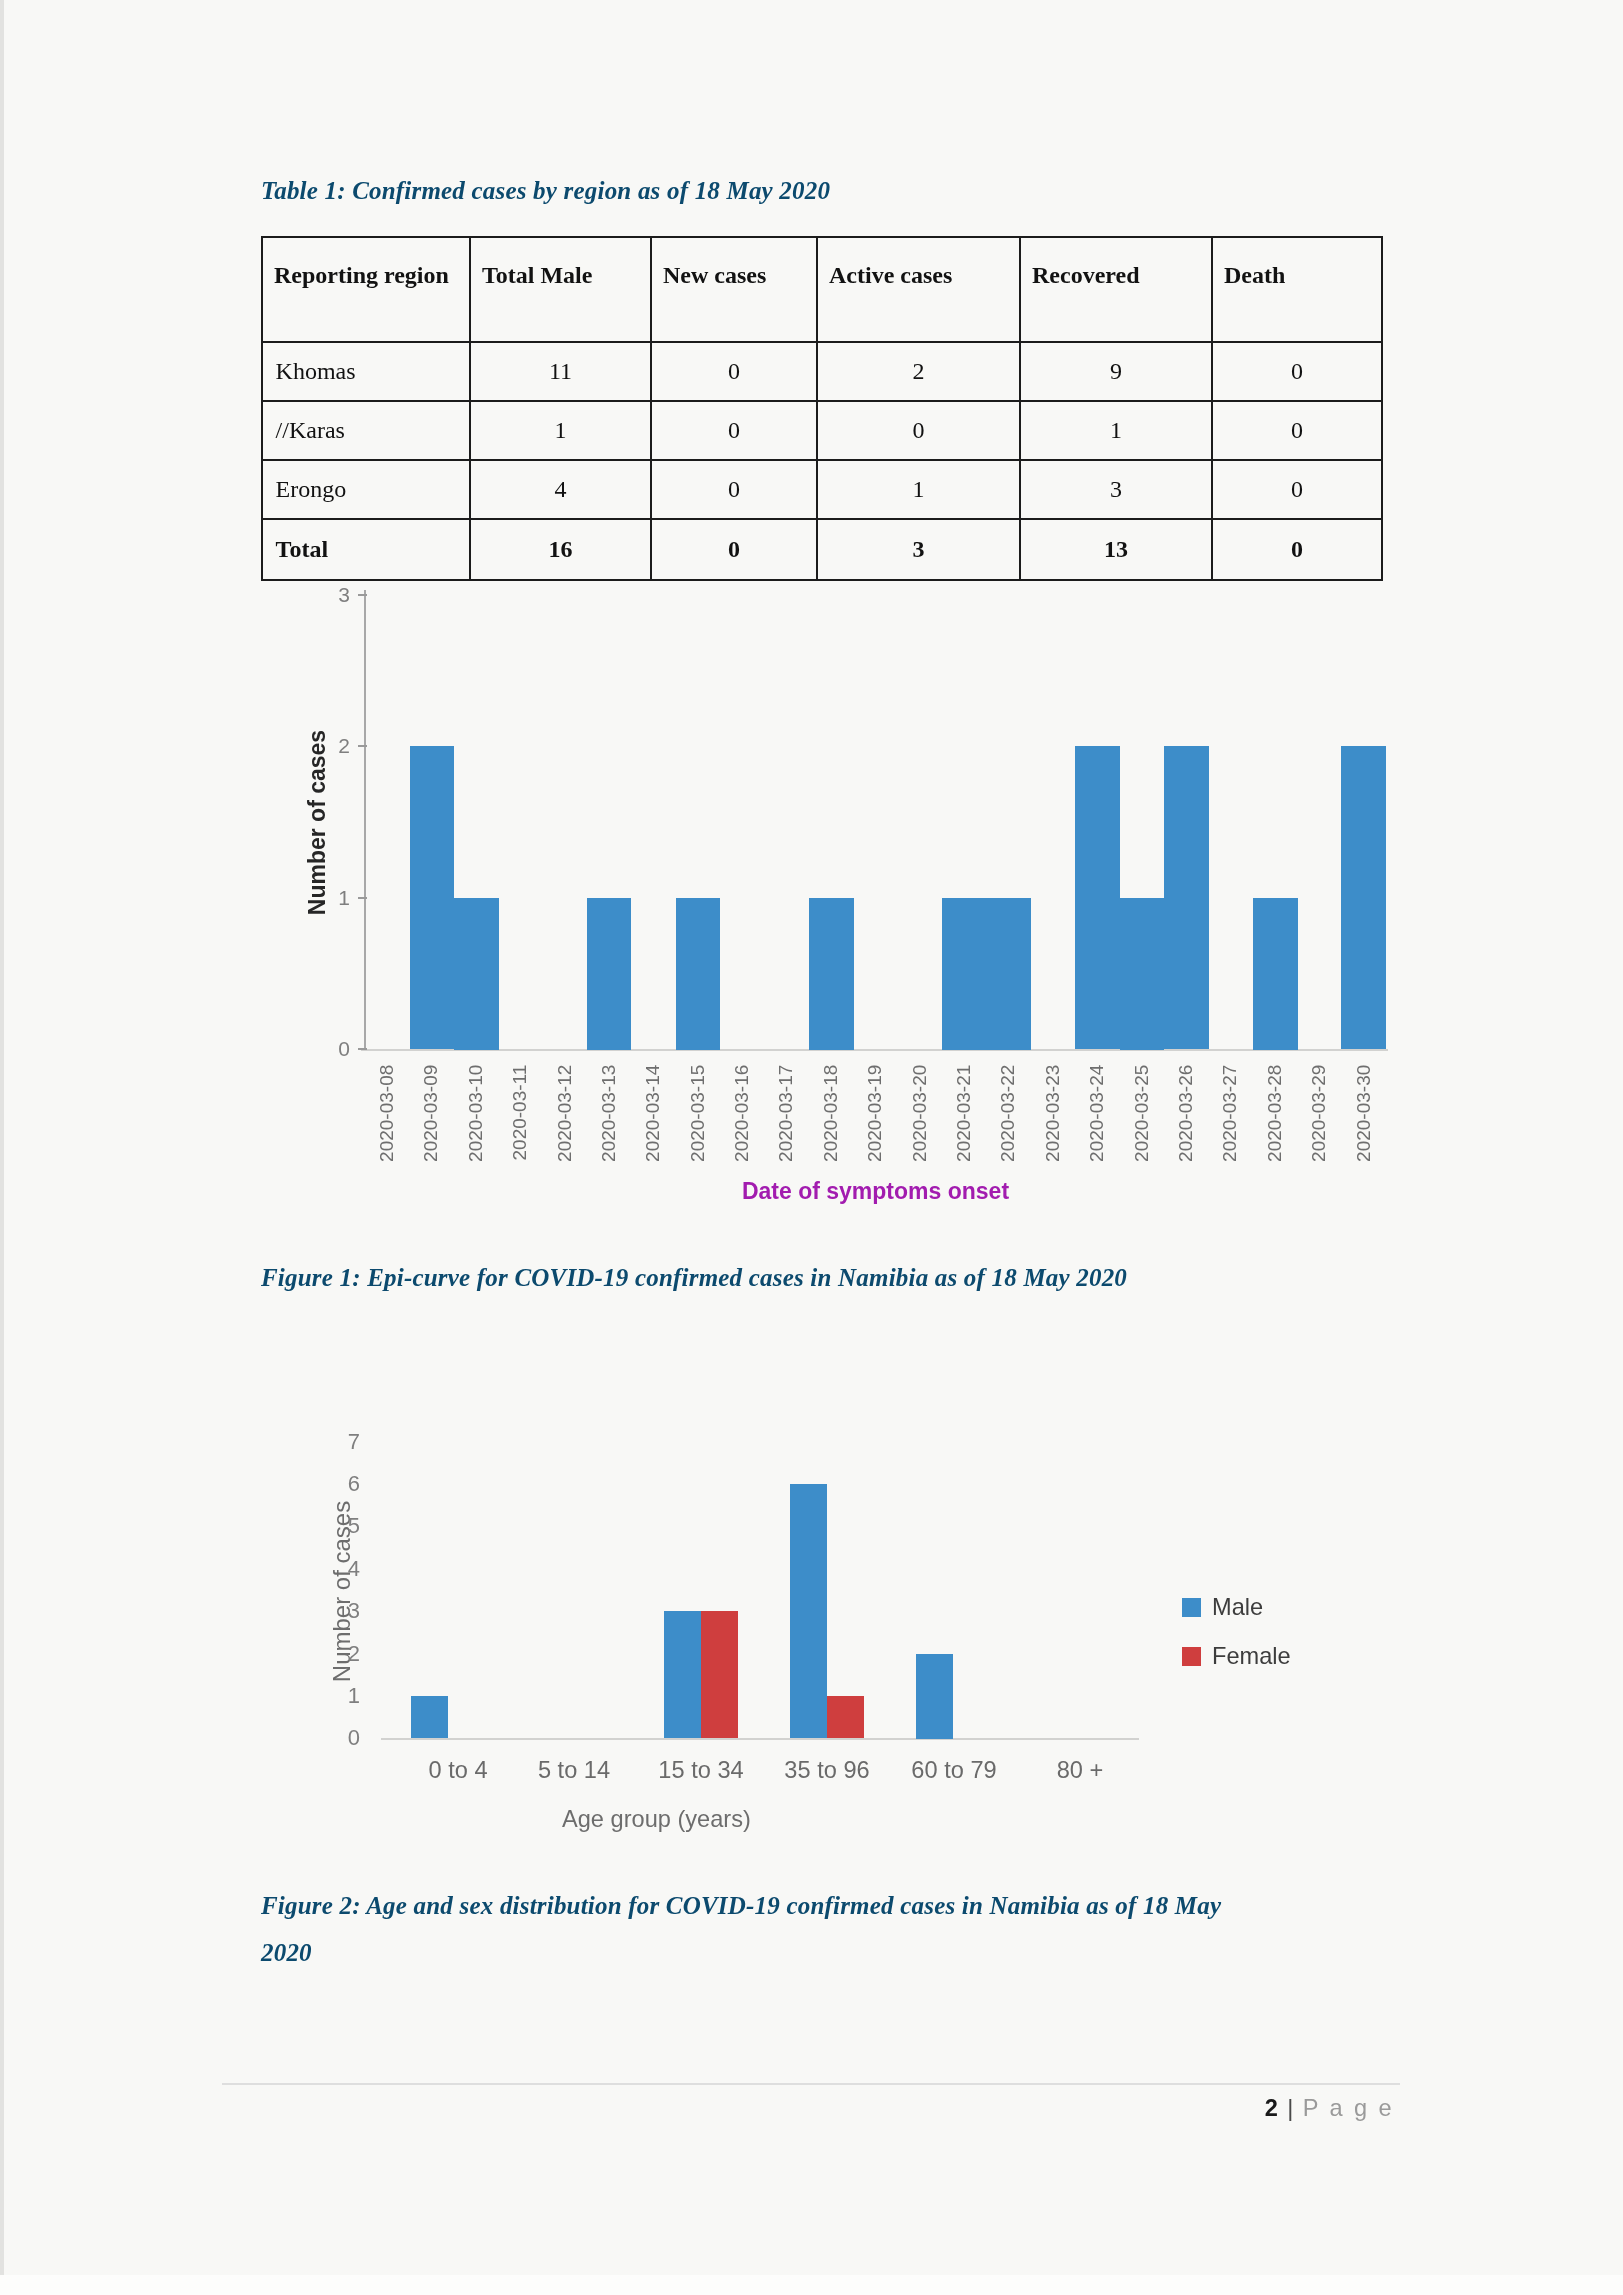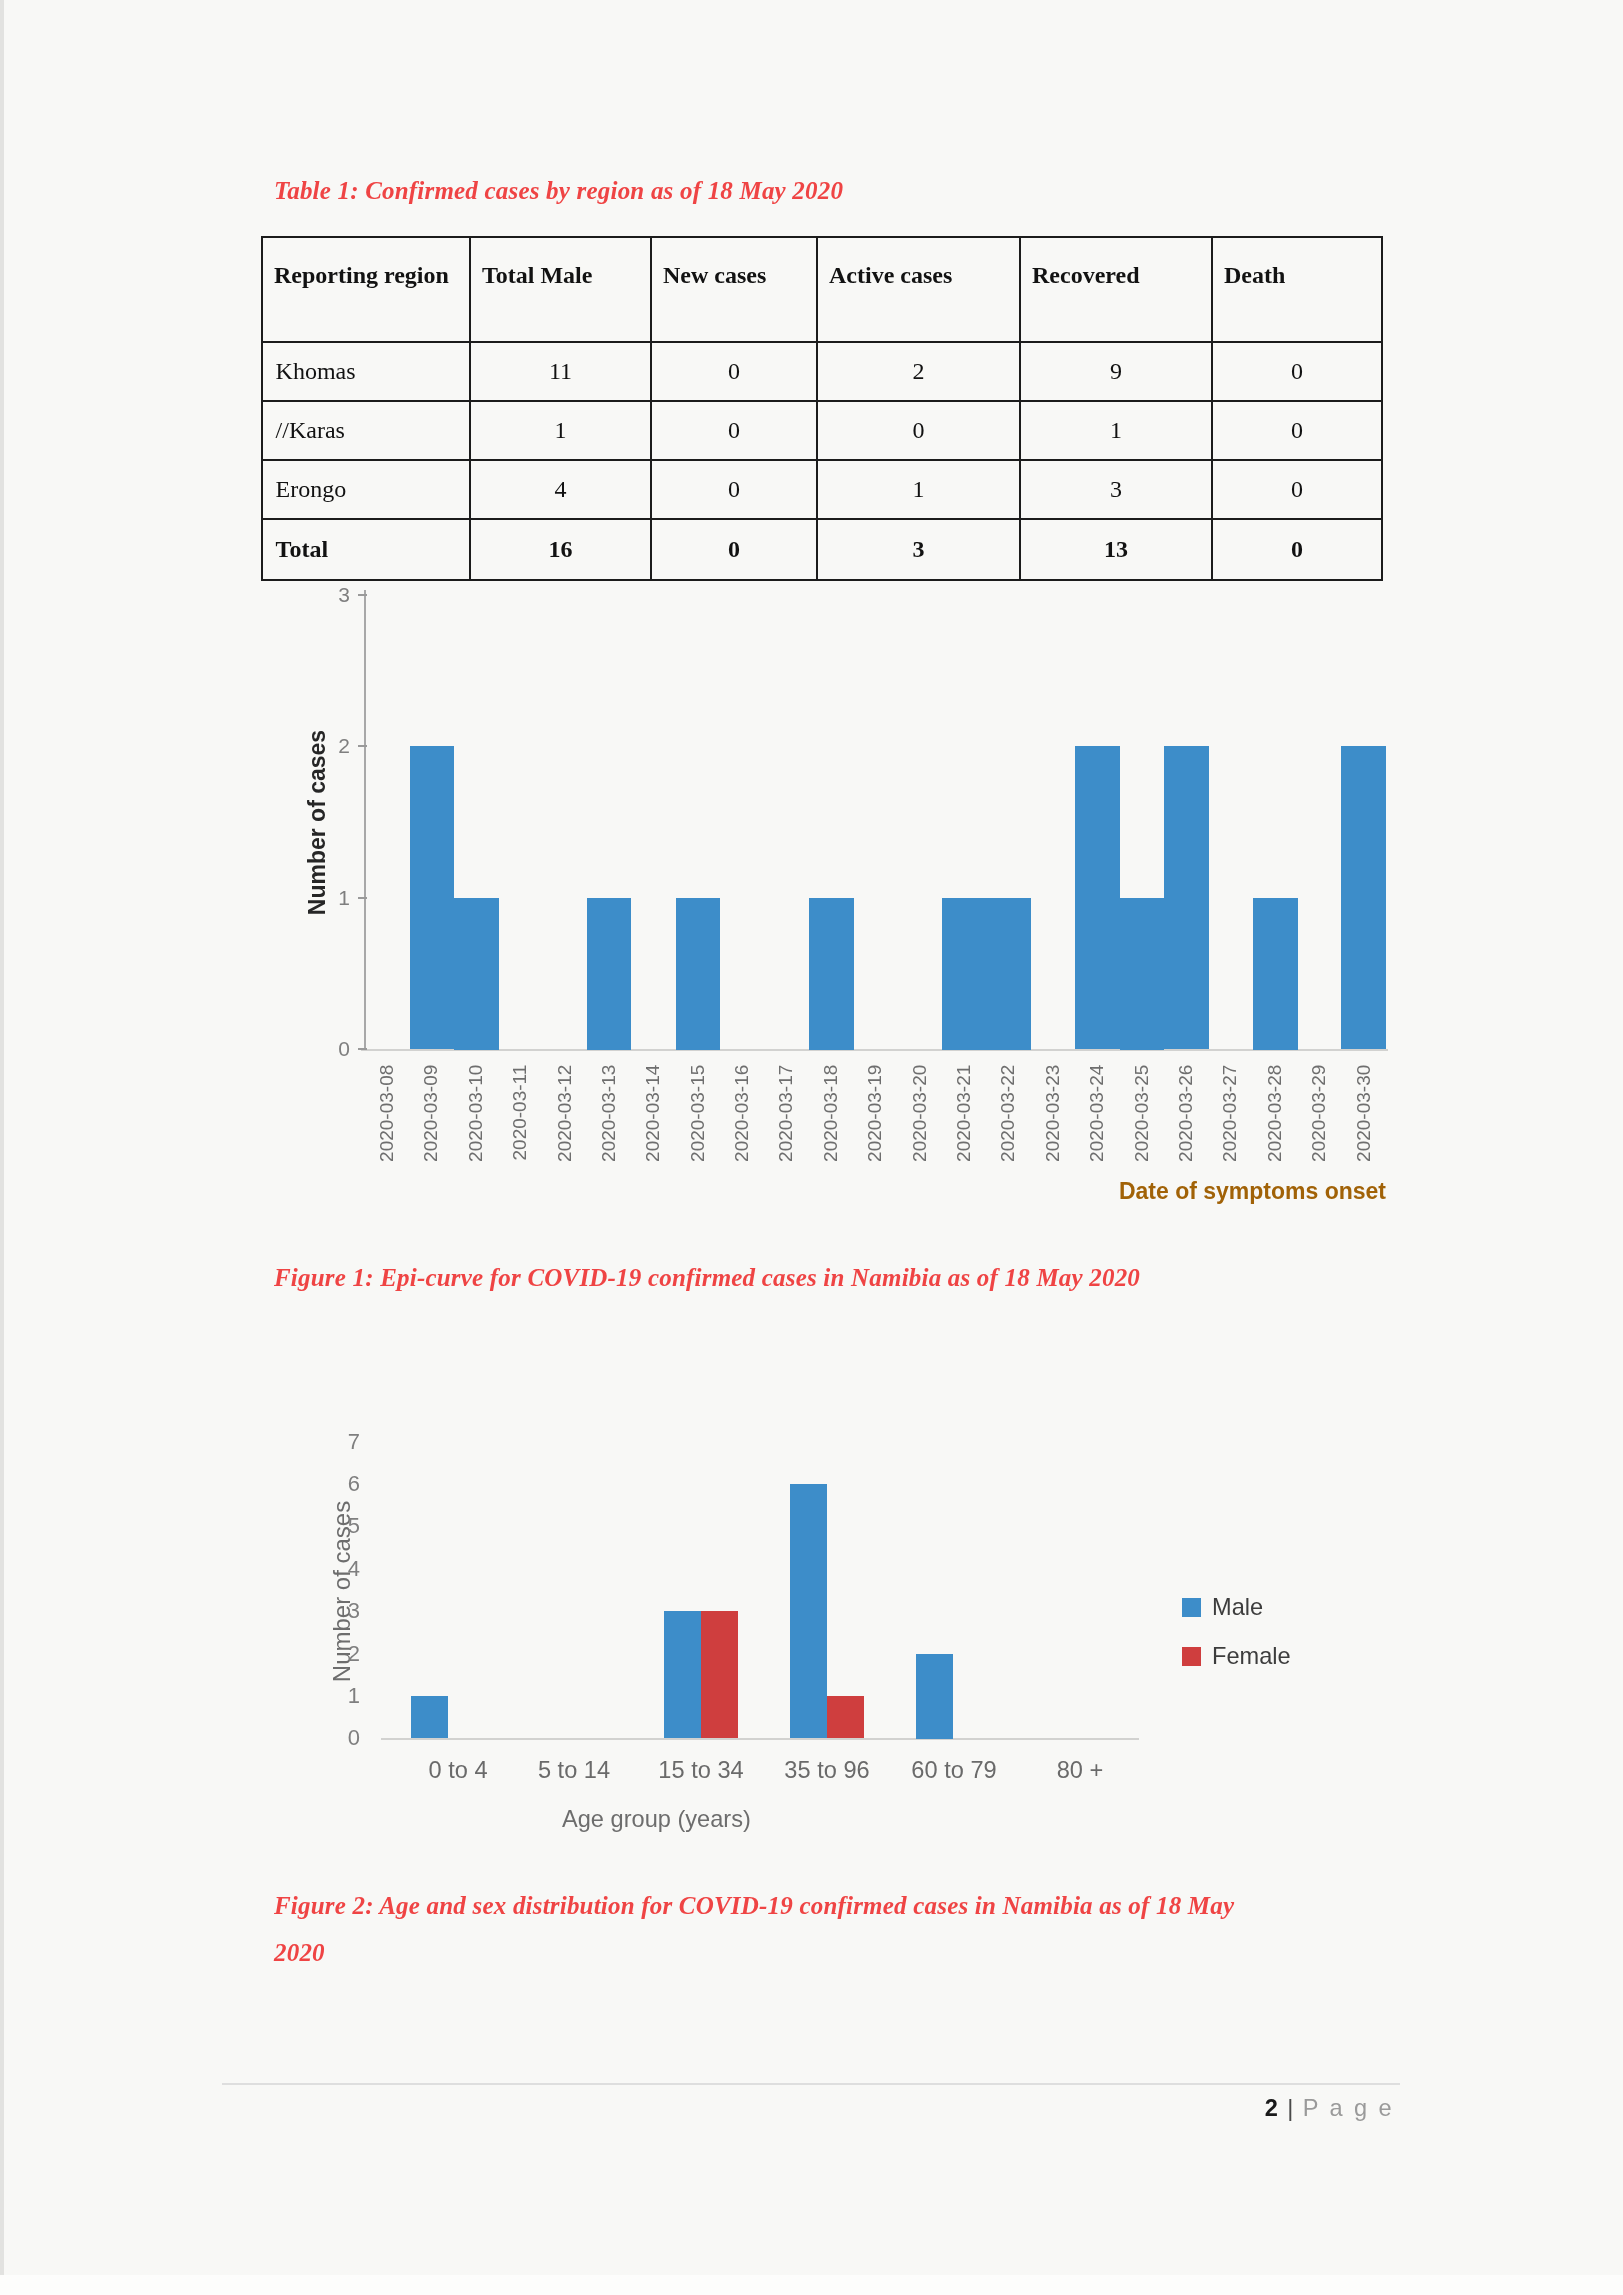--- a/index.html
+++ b/index.html
@@ -5,21 +5,21 @@
   html,body{margin:0;padding:0;}
   body{width:1623px;height:2295px;background:#ffffff;position:relative;
        font-family:"Liberation Sans","DejaVu Sans",sans-serif;}
   .page{position:absolute;left:0;top:0;width:1623px;height:2295px;
         background:#f8f8f6;overflow:hidden;}
   .page-edge{position:absolute;left:0;top:0;width:3.9px;height:2295px;background:#e2e2e0;}
   .bottom-strip{position:absolute;left:0;bottom:0;width:100%;height:20.4px;background:#fdfdfc;}
 
   
   .serif-caption{position:absolute;font-family:"Liberation Serif","DejaVu Serif",serif;
-      font-weight:bold;font-style:italic;font-size:25px;color:#ef4444;letter-spacing:0.2px;margin-left:13px;}
+      font-weight:bold;font-style:italic;font-size:25px;color:#0c4a6e;letter-spacing:0.2px;}
 
   
   table.cases{position:absolute;left:261px;top:236px;width:1118px;
       border-collapse:collapse;table-layout:fixed;
       font-family:"Liberation Serif","DejaVu Serif",serif;color:#121212;}
   table.cases th,table.cases td{border:2.4px solid #1c1c1c;box-sizing:border-box;}
   table.cases th{font-size:24px;font-weight:bold;text-align:left;vertical-align:top;
       padding:9.4px 11px 0 11px;height:105px;line-height:57px;}
   table.cases td{font-size:24px;height:59px;padding:0 12.6px;vertical-align:middle;}
   table.cases td.num{text-align:center;}
@@ -32,22 +32,22 @@
   .tick{position:absolute;background:#9a9a9a;}
   .ytick-label{position:absolute;text-align:right;color:#7f7f7f;}
   .c1-ytick{width:38px;font-size:21px;}
   .c2-ytick{width:38px;font-size:22px;}
   .rot{transform:rotate(-90deg);}
   .c1-xlabel{position:absolute;width:129px;height:20.4px;font-size:19px;color:#6e6e6e;
       text-align:right;line-height:20.4px;white-space:nowrap;}
   .c2-xlabel{position:absolute;width:134px;font-size:23.6px;color:#6a6a6a;text-align:center;white-space:nowrap;}
   .c1-ylabel{position:absolute;left:195px;top:810px;width:243px;height:25px;
       font-size:23px;font-weight:bold;color:#262626;text-align:center;transform:rotate(-90deg);}
-  .c1-xtitle{position:absolute;left:365px;top:1178px;width:1021px;text-align:right;
-      font-size:23px;font-weight:bold;color:#a16207;}
+  .c1-xtitle{position:absolute;left:365px;top:1178px;width:1021px;text-align:center;
+      font-size:23px;font-weight:bold;color:#a21caf;}
   .c2-ylabel{position:absolute;left:200px;top:1578px;width:283px;height:27px;
       font-size:24px;color:#6d6d6d;text-align:center;transform:rotate(-90deg);}
   .c2-xtitle{position:absolute;left:562px;top:1806px;width:471px;text-align:left;
       font-size:23.6px;color:#6d6d6d;}
   .legend-row{position:absolute;height:27px;display:flex;align-items:center;}
   .legend-swatch{width:19px;height:19px;margin-right:11px;flex:0 0 auto;}
   .legend-text{font-size:23.6px;color:#3d3d3d;white-space:nowrap;}
 
   
   .footer-rule{position:absolute;left:222px;top:2083px;width:1178px;height:1.6px;background:#dedede;}

